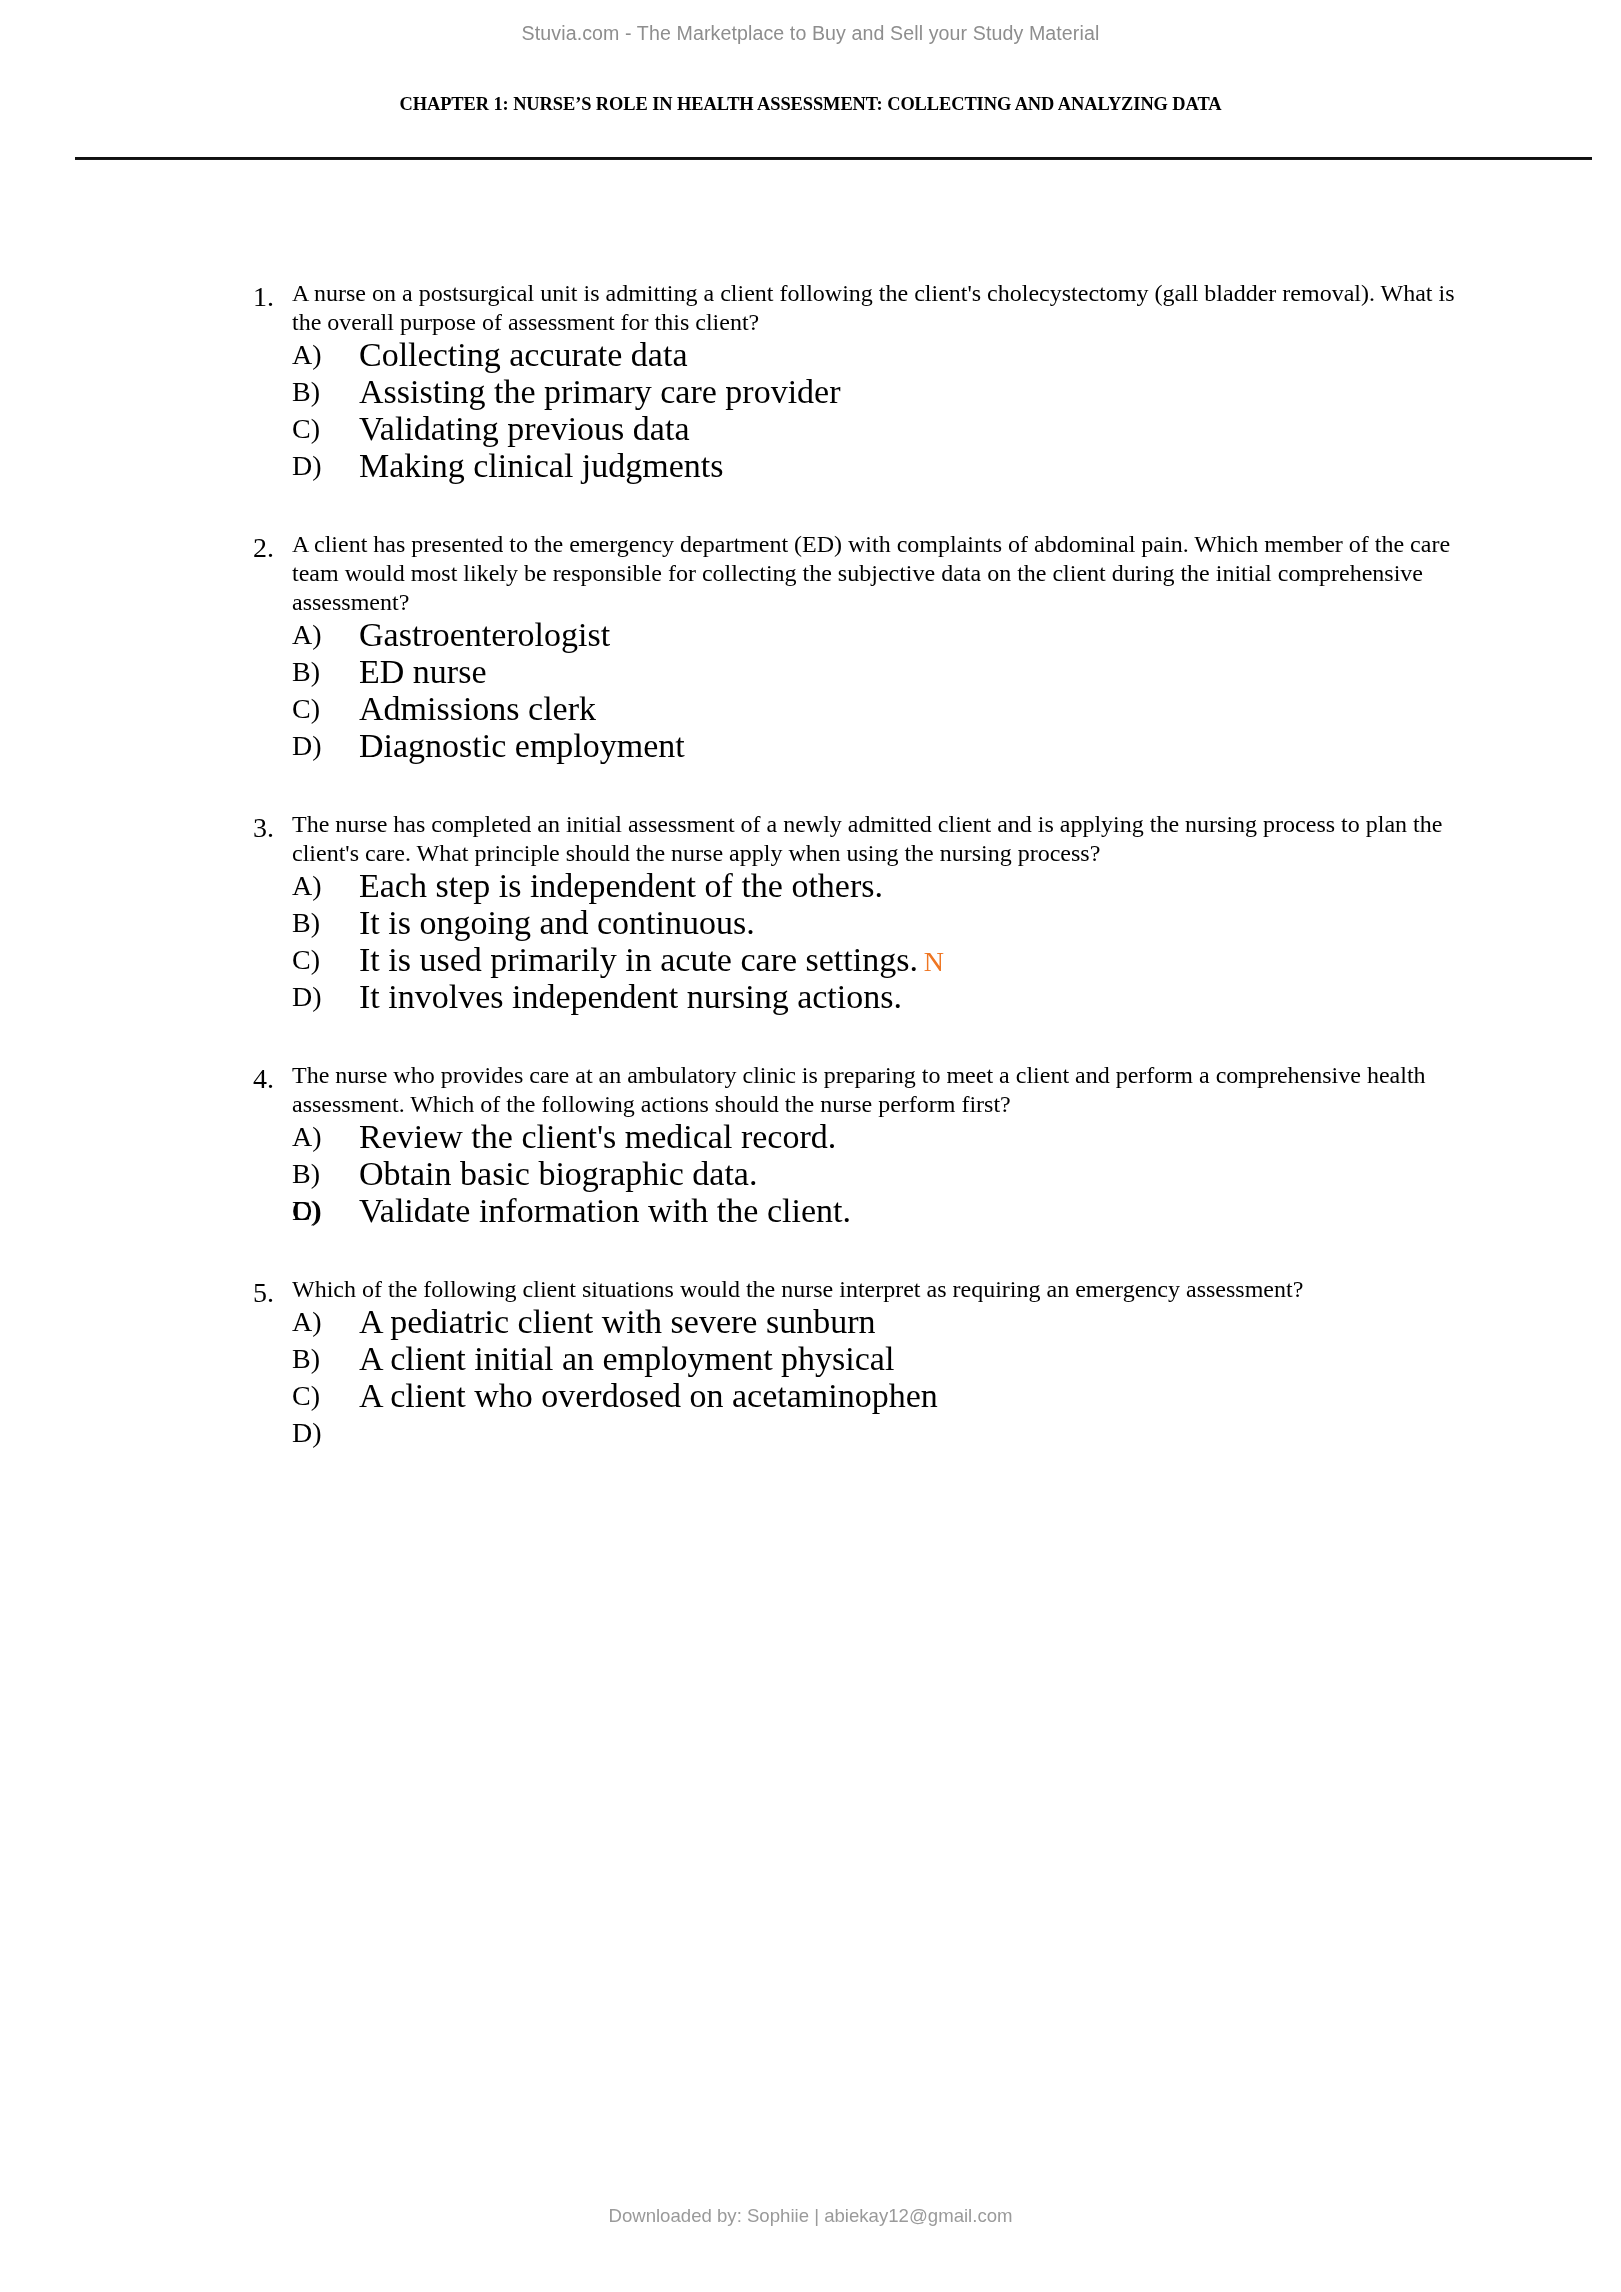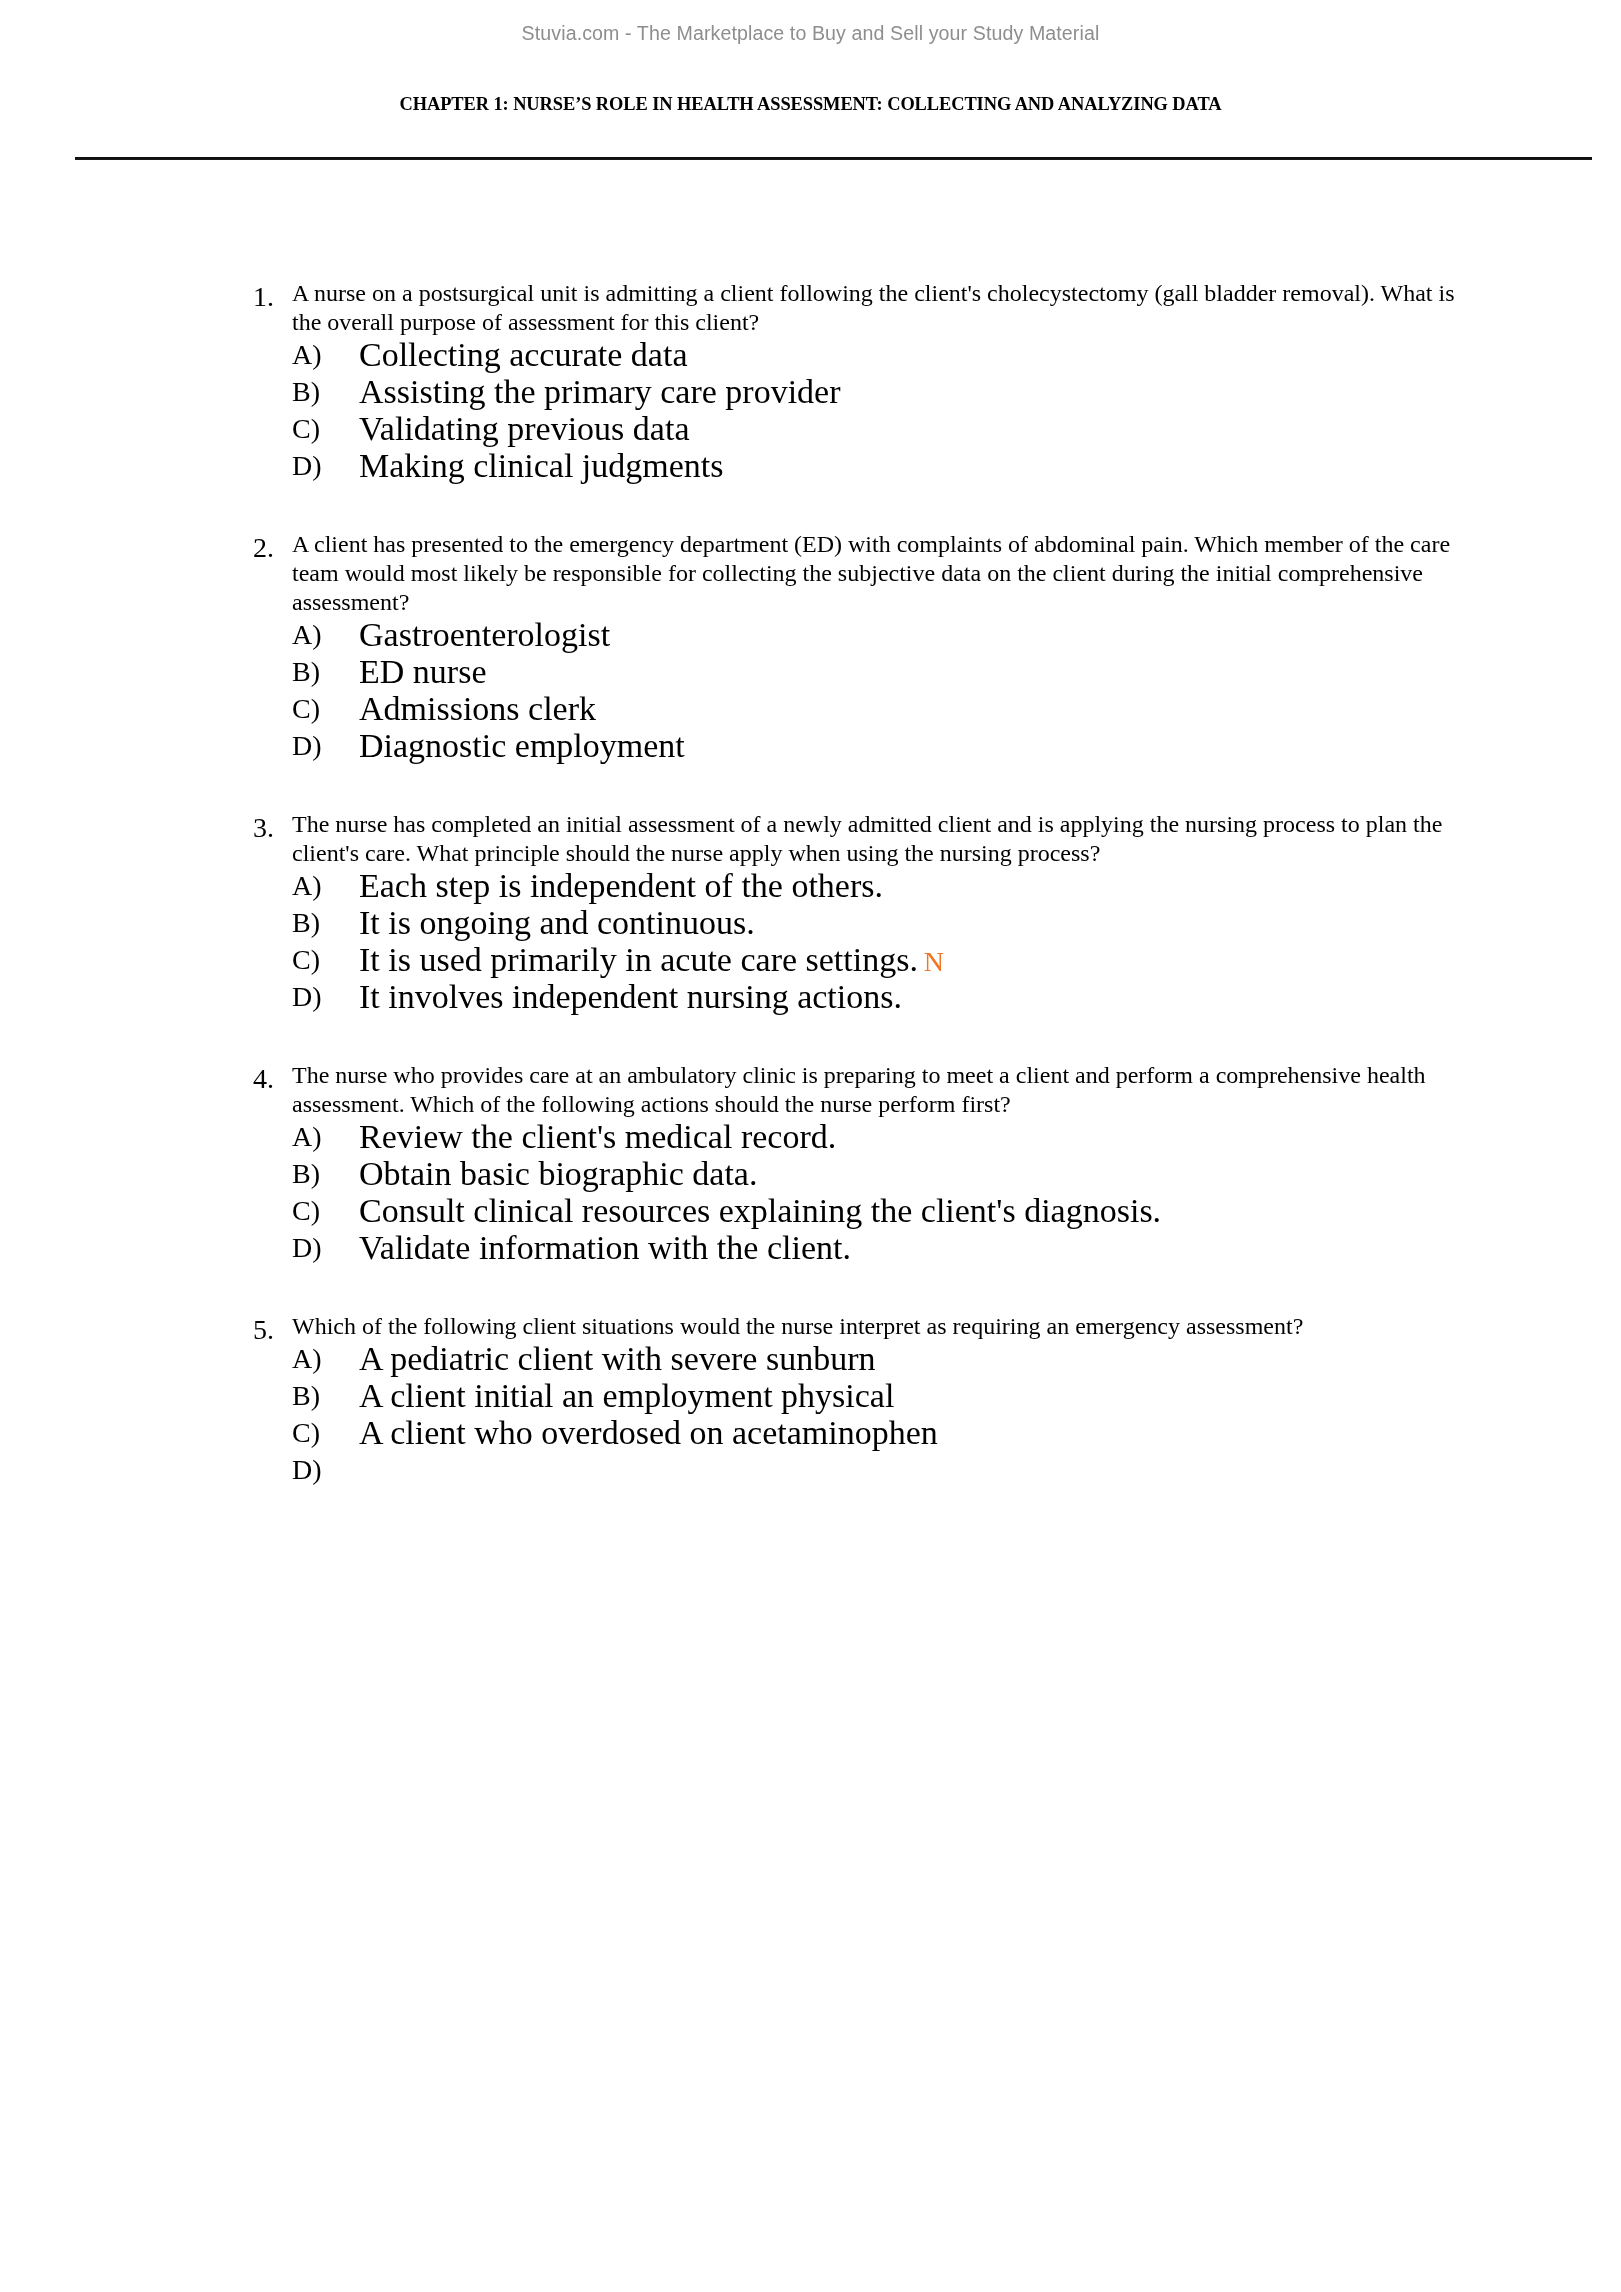--- a/index.html
+++ b/index.html
@@ -204,35 +204,36 @@
         </ul>
       </div>
       <div class="question-block">
         <div class="q-head">
           <span class="q-number">4.</span>
           <span class="q-stem">The nurse who provides care at an ambulatory clinic is preparing to meet a client and perform a comprehensive health assessment. Which of the following actions should the nurse perform first?</span>
         </div>
         <ul class="options">
           <li class="option"><span class="opt-letter">A)</span><span class="opt-text">Review the client's medical record.</span></li>
           <li class="option"><span class="opt-letter">B)</span><span class="opt-text">Obtain basic biographic data.</span></li>
-          <li class="option"><span class="opt-letter">C)</span><span class="opt-text">Consult clinical resources explaining the client's diagnosis.</span></li>
+          <li class="option"><span class="opt-letter">C)</span></li>
           <li class="option"><span class="opt-letter">D)</span><span class="opt-text">Validate information with the client.</span></li>
         </ul>
       </div>
       <div class="question-block">
         <div class="q-head">
           <span class="q-number">5.</span>
           <span class="q-stem">Which of the following client situations would the nurse interpret as requiring an emergency assessment?</span>
         </div>
         <ul class="options">
           <li class="option"><span class="opt-letter">A)</span><span class="opt-text">A pediatric client with severe sunburn</span></li>
           <li class="option"><span class="opt-letter">B)</span><span class="opt-text">A client initial an employment physical</span></li>
           <li class="option"><span class="opt-letter">C)</span><span class="opt-text">A client who overdosed on acetaminophen</span></li>
           <li class="option"><span class="opt-letter">D)</span></li>
         </ul>
       </div>
     </div>
 
   <div class="footer">
+    <div class="footer-line1">Downloaded by: Sophiie | abiekay12@gmail.com</div>
   </div>
 
 </div>
 
 
 </body></html>

